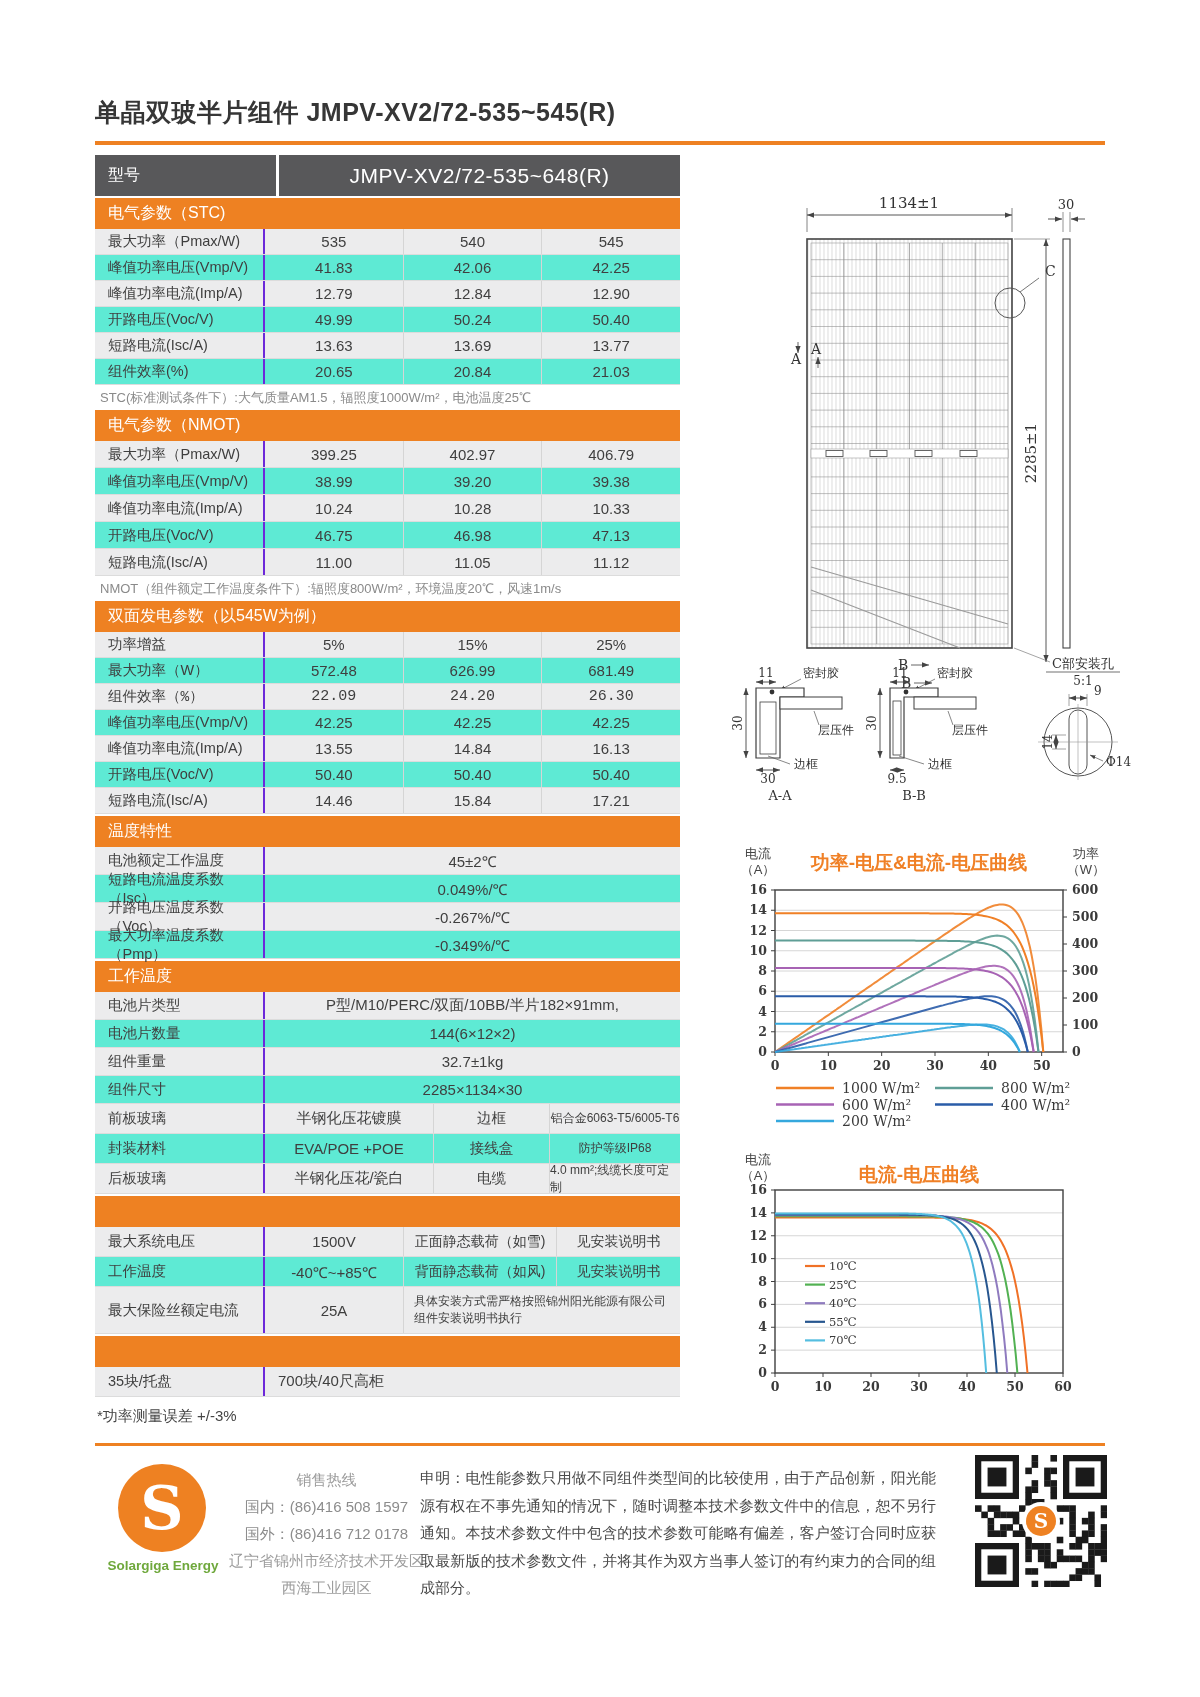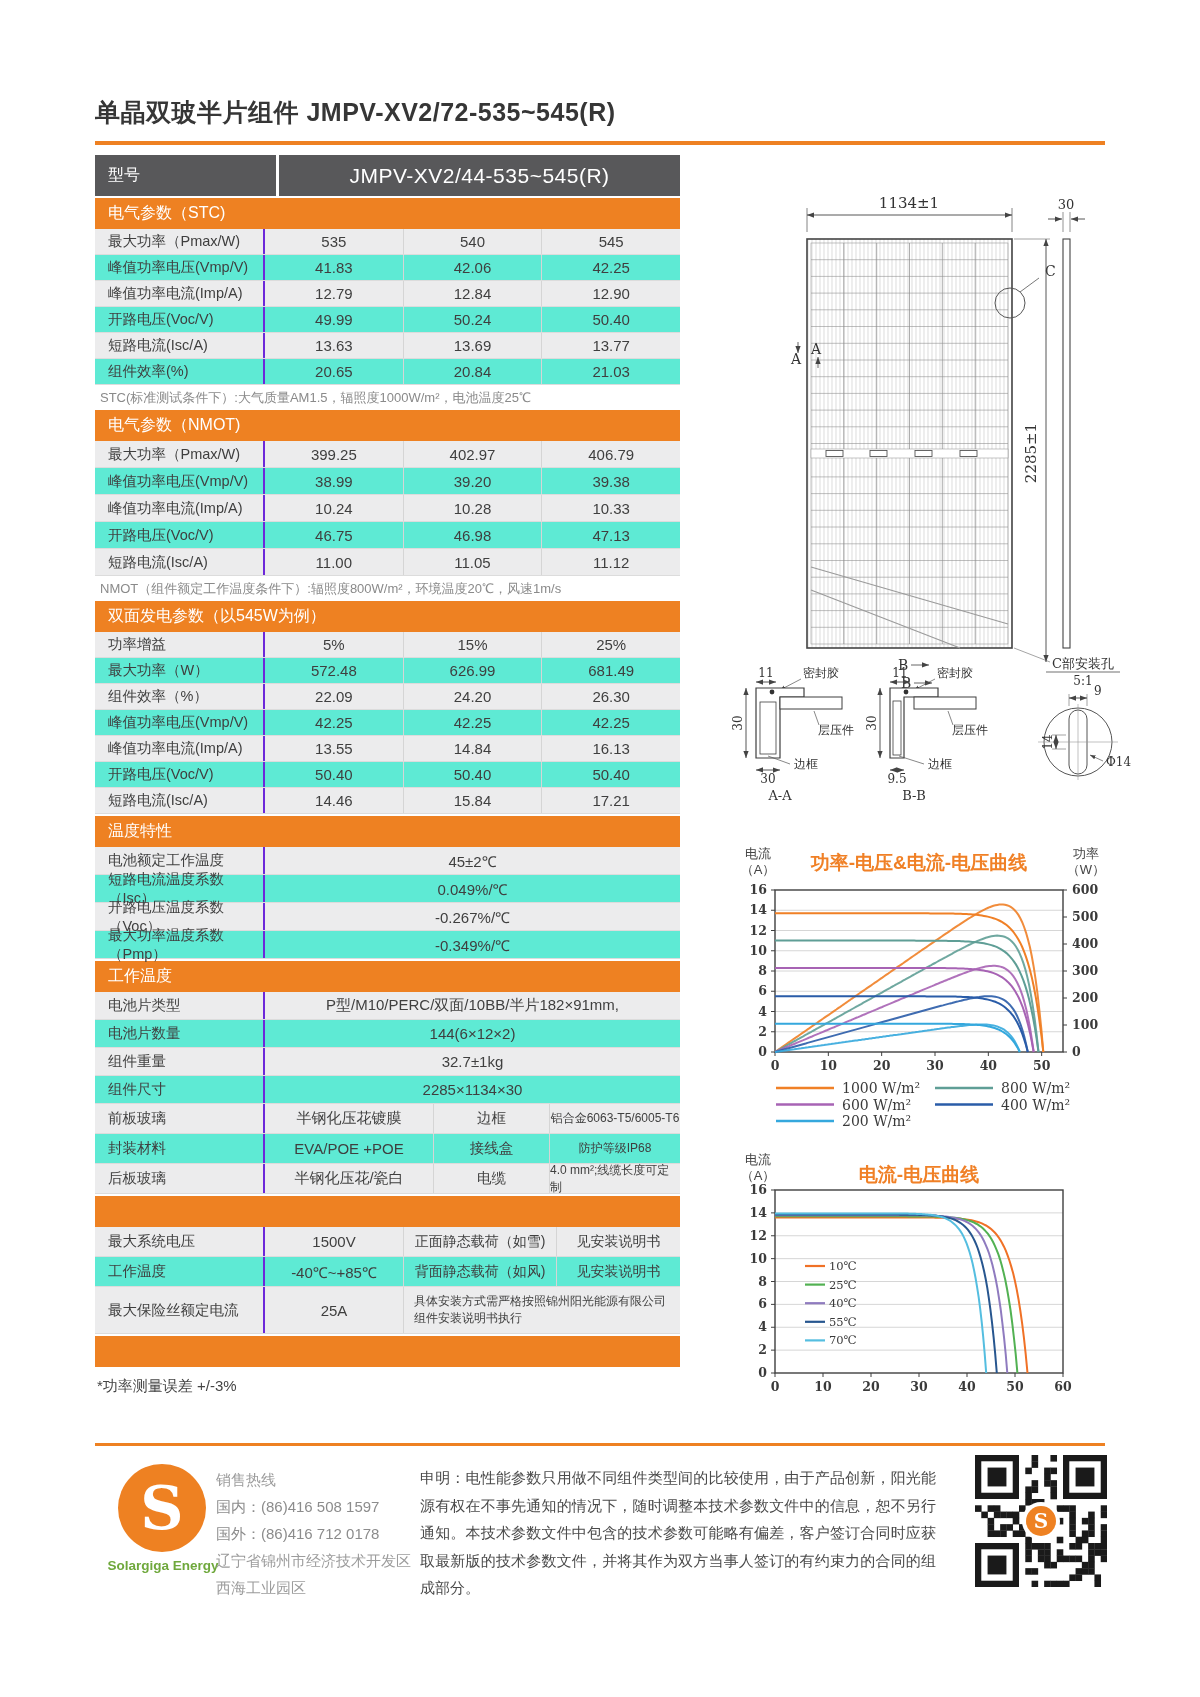--- a/index.html
+++ b/index.html
@@ -32,36 +32,36 @@
   
   .chart-title{position:absolute;text-align:center;font-size:19px;font-weight:bold;color:#F08026;}
   .axis-label{position:absolute;font-size:13px;color:#444;text-align:center;line-height:16px;}
   
   .f-divider{left:95px;top:1443px;width:1010px;height:3px;background:#EE8122;}
   .logo-circle{left:118px;top:1464px;width:88px;height:88px;border-radius:50%;background:#EE8122;
                display:flex;align-items:center;justify-content:center;}
   .logo-s{color:#fff;font-size:60px;font-weight:bold;font-family:"DejaVu Serif",serif;line-height:1;}
   .logo-brand{left:100px;top:1558px;width:126px;text-align:center;color:#6FA83C;
               font-weight:bold;font-size:13.5px;}
-  .contact{left:216px;top:1466px;width:205px;font-size:15px;line-height:27px;color:#8c8c8c;}
+  .contact{left:224px;top:1466px;width:205px;font-size:15px;line-height:27px;color:#8c8c8c;text-align:center;}
   .contact .head{color:#9c9c9c;}
   .statement{left:420px;top:1464px;width:516px;font-size:15px;line-height:27.5px;
              color:#4a4a4a;text-align:justify;}
   svg text{font-family:"DejaVu Serif",serif;}
 </style>
 </head>
 <body>
 
 <div class="abs page-title">单晶双玻半片组件  JMPV-XV2/72-535~545(R)</div>
 <div class="abs title-rule"></div>
 
 <div class="abs left-col">
   <div class="model-row">
     <div class="model-label">型号</div>
-    <div class="model-val">JMPV-XV2/44-535~545(R)</div>
+    <div class="model-val">JMPV-XV2/72-535~648(R)</div>
   </div>
 
   <div class="sec-h">电气参数（STC)</div>
   <div id="stc-table">
       <div class="trow odd" style="height: 25px;">
         <div class="c-label">最大功率（Pmax/W)</div>
         <div class="c-val">535</div>
         <div class="c-val">540</div>
         <div class="c-val c-last">545</div>
       </div>
@@ -140,21 +140,21 @@
         <div class="c-val">5%</div>
         <div class="c-val">15%</div>
         <div class="c-val c-last">25%</div>
       </div>
       <div class="trow even" style="height: 25px;">
         <div class="c-label">最大功率（W）</div>
         <div class="c-val">572.48</div>
         <div class="c-val">626.99</div>
         <div class="c-val c-last">681.49</div>
       </div>
-      <div class="trow odd" style="height: 25px;">
+      <div class="trow odd" style="height: 25px; font-family: Liberation Mono, monospace;">
         <div class="c-label">组件效率（%）</div>
         <div class="c-val">22.09</div>
         <div class="c-val">24.20</div>
         <div class="c-val c-last">26.30</div>
       </div>
       <div class="trow even" style="height: 25px;">
         <div class="c-label">峰值功率电压(Vmp/V)</div>
         <div class="c-val">42.25</div>
         <div class="c-val">42.25</div>
         <div class="c-val c-last">42.25</div>
@@ -252,20 +252,26 @@
         <div class="c-val c-last" style="font-size: 14px;">见安装说明书</div>
       </div>
       <div class="trow odd" style="height: 46px;">
         <div class="c-label">最大保险丝额定电流</div>
         <div class="c-val" style="flex: 0 0 auto; width: 138px;">25A</div>
         <div class="c-val c-last" style="justify-content: flex-start; text-align: left; font-size: 12px; line-height: 1.45; padding: 0px 10px;">具体安装方式需严格按照锦州阳光能源有限公司组件安装说明书执行</div>
       </div>
     </div>
 
   <div class="sec-h bar"></div>
+  <div id="pack-table">
+      <div class="trow odd" style="height: 29px;">
+        <div class="c-label">35块/托盘</div>
+        <div class="c-val c-last" style="justify-content: flex-start; padding-left: 13px;">700块/40尺高柜</div>
+      </div>
+    </div>
 
   <div class="footnote">*功率测量误差  +/-3%</div>
 </div>
 
 <svg class="abs" style="left:698px;top:172px;" width="480" height="522" viewBox="0 0 480 522">
   <defs>
     <pattern id="cellHatch" width="4" height="8" patternUnits="userSpaceOnUse">
       <path d="M2,0 V8" stroke="#cdcdcd" stroke-width="0.7"></path>
     </pattern>
     <marker id="arr" markerWidth="9" markerHeight="8" refX="8" refY="3" orient="auto-start-reverse">

